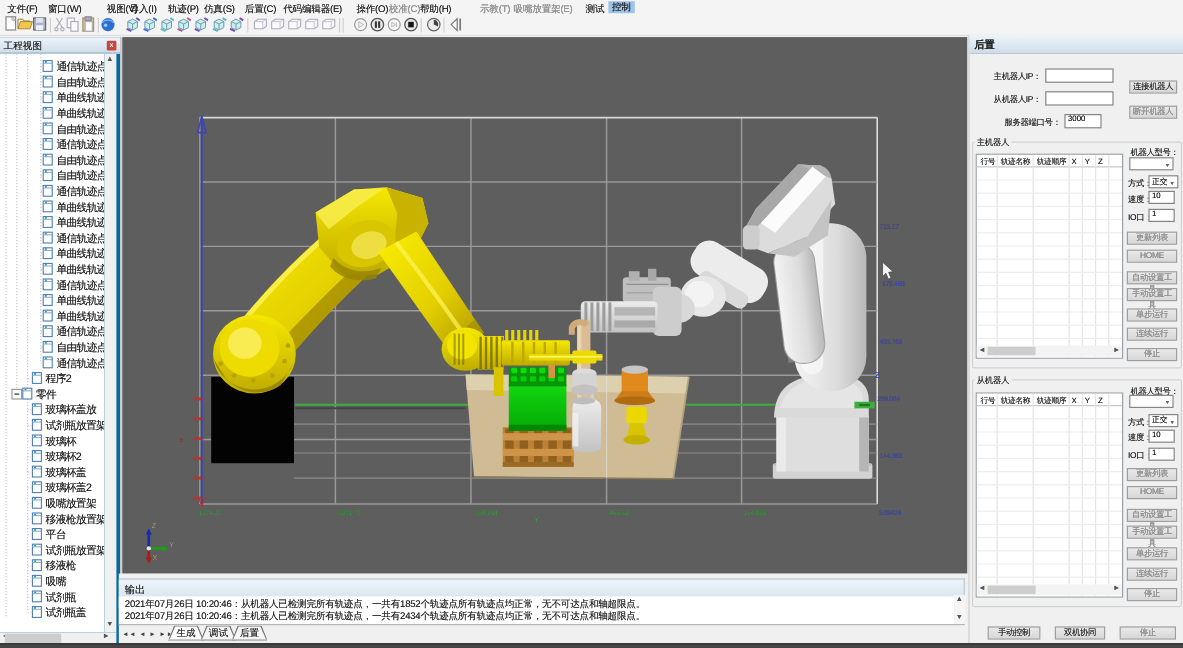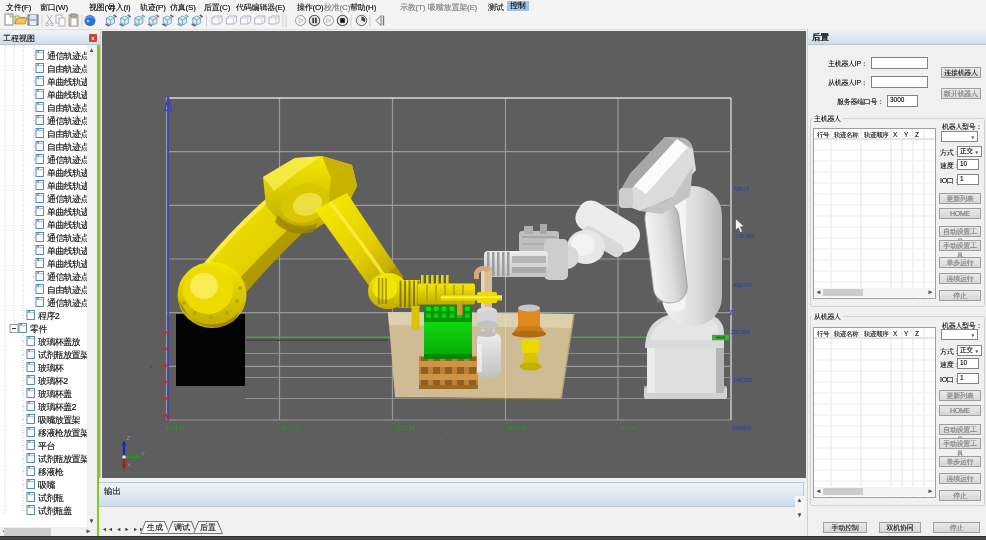--- a/index.html
+++ b/index.html
@@ -3,21 +3,21 @@
 *{margin:0;padding:0;box-sizing:border-box}
 html,body{width:986px;height:540px;overflow:hidden;background:#f0f0f0;
  font-family:"Liberation Sans",sans-serif;-webkit-font-smoothing:antialiased;text-shadow:0 0 0.3px rgba(0,0,0,0.55)}
 .abs{position:absolute}
 #menubar{position:absolute;left:0;top:0;width:986px;height:16px;background:#f4f4f4;border-bottom:3px solid #1d4ed8;font-size:8px;letter-spacing:-0.2px;color:#1b1b1b}
 #menubar span{position:absolute;top:1.5px;white-space:nowrap}
 #menubar .dis{color:#9a9a9a}
 #menubar .sel{background:#9cc3e8;padding:0 3px;top:0.5px;line-height:10px}
 #toolbar{position:absolute;left:0;top:12px;width:986px;height:18px;background:#f4f4f4;border-bottom:1px solid #dfdfdf}
 
-#lpanel{position:absolute;left:0;top:31px;width:101px;height:505px;background:#84cc16;border-right:1px solid #c8c8c8}
+#lpanel{position:absolute;left:0;top:31px;width:101px;height:505px;background:#0369a1;border-right:1px solid #c8c8c8}
 #lcap{position:absolute;left:0;top:0;width:100px;height:14px;background:linear-gradient(#eef4fa,#cfdde9);border-bottom:1px solid #b9c7d6;font-size:8px;color:#222;padding:2px 0 0 3px}
 #lclose{position:absolute;right:3px;top:3px;width:8px;height:8px;background:#cc4438;border-radius:1px;color:#fff;font-size:6px;text-align:center;line-height:8px;font-weight:bold}
 #ltree{position:absolute;left:0;top:14px;width:87px;height:482px;background:#fff;overflow:hidden}
 #lvsb{position:absolute;left:87px;top:14px;width:10px;height:482px;background:#f0f0f0}
 #lhsb{position:absolute;left:0;top:496px;width:97px;height:10px;background:#f0f0f0}
 .sbtn{position:absolute;font-size:6px;color:#555;text-align:center;line-height:9px;width:9px;height:9px}
 .thumb{background:#cdcdcd}
 
 #vp{position:absolute;left:102px;top:31px;width:704px;height:447px;background:#5e5e5e}
 
@@ -547,20 +547,21 @@
       <path d="M124,469.5 l-2.5,-5 l5,0 Z" fill="#b01818"></path>
       <circle cx="124" cy="457" r="1.8" fill="#e8e8e8"></circle>
       <text x="126.5" y="440" font-size="6" fill="#b8a87a" font-family="Liberation Sans" style="letter-spacing:-0.2px">Z</text>
       <text x="141" y="455.5" font-size="6" fill="#b8a87a" font-family="Liberation Sans" style="letter-spacing:-0.2px">Y</text>
       <text x="127" y="467" font-size="6" fill="#b8a87a" font-family="Liberation Sans" style="letter-spacing:-0.2px">X</text>
       <path d="M735.5,218.5 l0,12 l2.8,-2.7 l2,4.8 l2.2,-1 l-2,-4.7 l3.8,-0.4 Z" fill="#f5f5f5" stroke="#444" stroke-width="0.6"></path>
     </svg>
   </div>
 <div id="outp">
  <div id="ocap">输出</div>
+ <div id="obody">2021年07月26日 10:20:46：从机器人已检测完所有轨迹点，一共有1852个轨迹点所有轨迹点均正常，无不可达点和轴超限点。<br>2021年07月26日 10:20:46：主机器人已检测完所有轨迹点，一共有2434个轨迹点所有轨迹点均正常，无不可达点和轴超限点。</div>
  <div id="ovsb">
       <div class="sbtn" style="left:0;top:0">▲</div>
       <div class="sbtn" style="left:0;top:15px">▼</div>
     </div>
  <div id="otabs">
    <span style="position:absolute;left:3px;top:4.5px;font-size:5px;color:#444;letter-spacing:1px">◄◄&nbsp;◄&nbsp;►&nbsp;►►</span>
    <div class="tab" style="left:41px;background:#fff">生成</div>
    <div class="tab" style="left:68px">调试</div>
    <div class="tab" style="left:94px">后置</div>
  </div>

